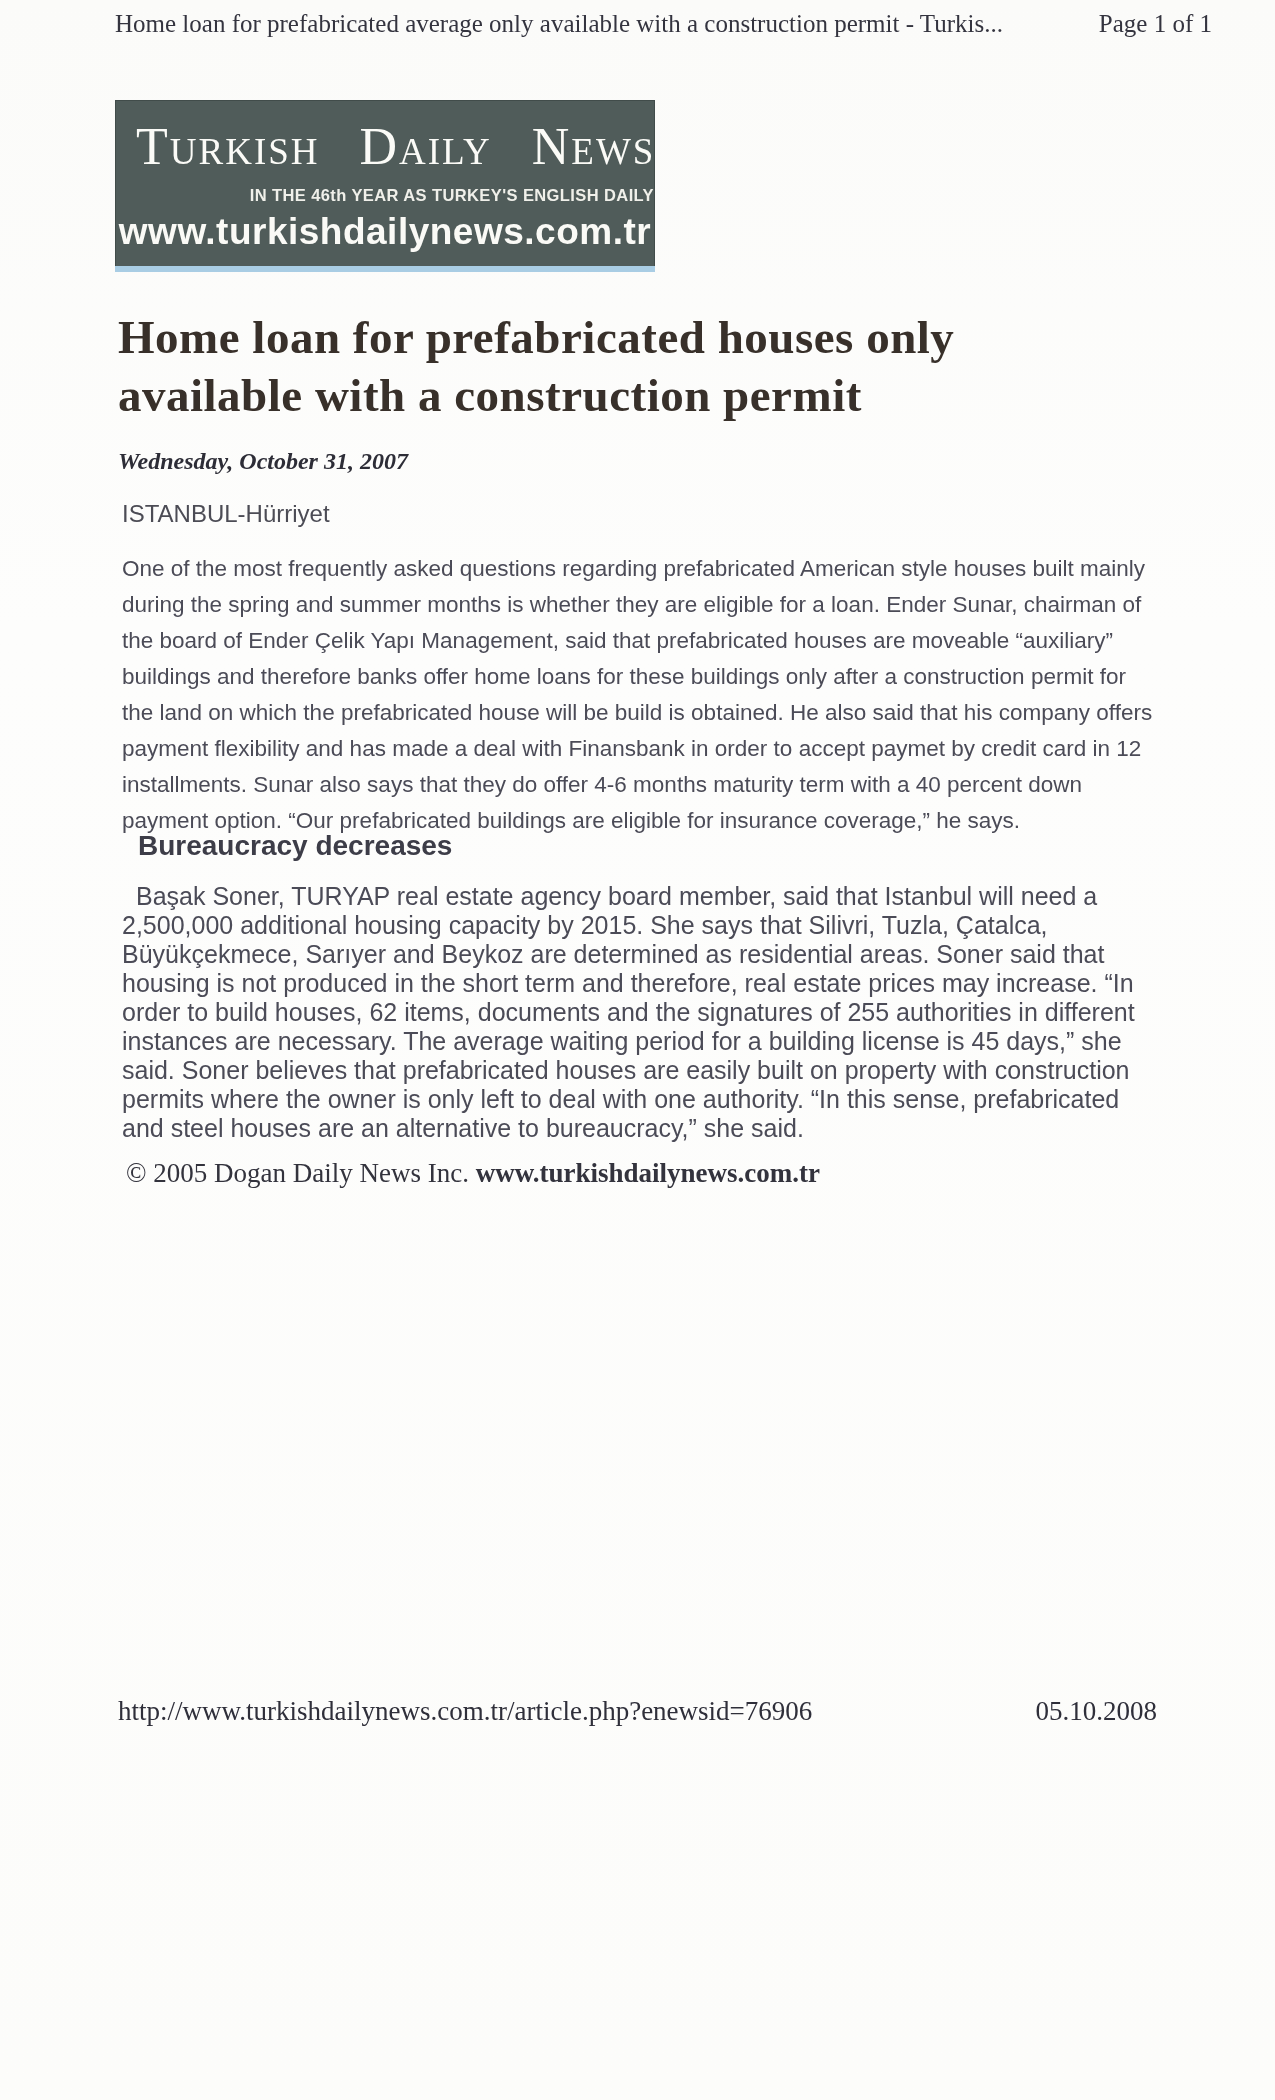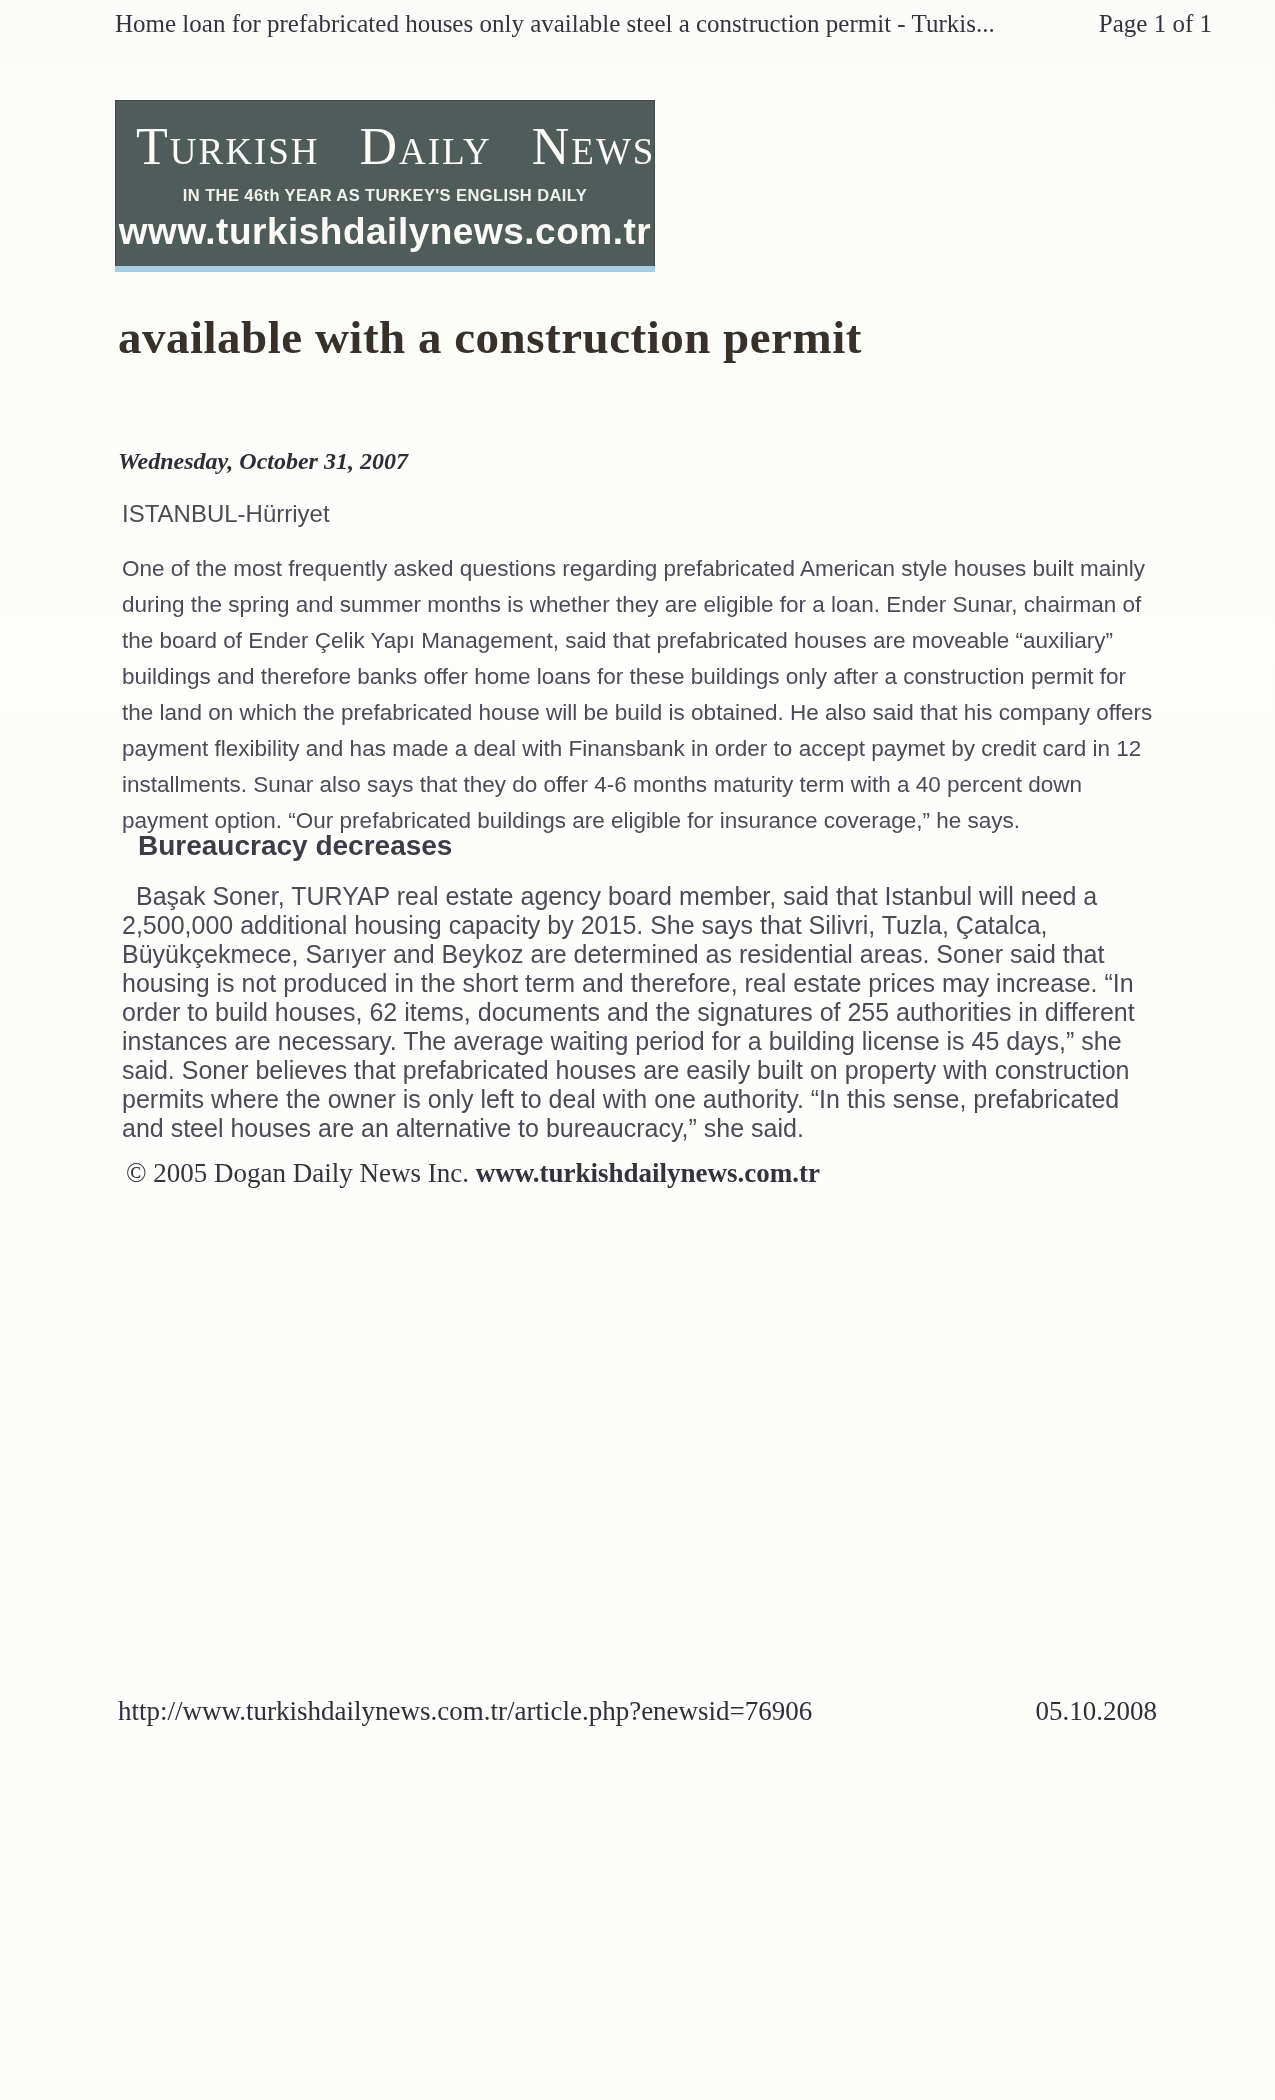--- a/index.html
+++ b/index.html
@@ -53,20 +53,21 @@
     margin: 0 20px;
   }
   .logo-title .word::first-letter { font-size: 52px; }
   .logo-tagline {
     margin-top: 10px;
     font-size: 16.5px;
     font-weight: bold;
     letter-spacing: 0.4px;
     color: #f0f0ea;
     white-space: nowrap;
+    text-align: right;
   }
   .logo-url {
     margin-top: 6px;
     font-size: 37px;
     font-weight: bold;
     letter-spacing: 0.5px;
     color: #fafaf6;
     white-space: nowrap;
   }
   .logo-strip {
@@ -149,34 +150,35 @@
     color: #2f2f3a;
     white-space: nowrap;
   }
 </style>
 </head>
 <body>
 
 <div class="page">
 
   <div class="print-header">
-    <span class="doc-title">Home loan for prefabricated houses only available steel a construction permit - Turkis...</span>
+    <span class="doc-title">Home loan for prefabricated average only available with a construction permit - Turkis...</span>
     <span class="pageno">Page 1 of 1</span>
   </div>
 
   <div class="logo-box">
     <div class="logo-title">
       <span class="word">Turkish</span><span class="word">Daily</span><span class="word">News</span>
     </div>
     <div class="logo-tagline">IN THE 46th YEAR AS TURKEY'S ENGLISH DAILY</div>
     <div class="logo-url">www.turkishdailynews.com.tr</div>
     <div class="logo-strip"></div>
   </div>
 
   <div class="article-title">
+    <div>Home loan for prefabricated houses only</div>
     <div>available with a construction permit</div>
   </div>
 
   <div class="article-date">Wednesday, October 31, 2007</div>
 
   <div class="article-byline">ISTANBUL-Hürriyet</div>
 
   <div class="article-p1">One of the most frequently asked questions regarding prefabricated American style houses built mainly during the spring and summer months is whether they are eligible for a loan. Ender Sunar, chairman of the board of Ender Çelik Yapı Management, said that prefabricated houses are moveable “auxiliary” buildings and therefore banks offer home loans for these buildings only after a construction permit for the land on which the prefabricated house will be build is obtained. He also said that his company offers payment flexibility and has made a deal with Finansbank in order to accept paymet by credit card in 12 installments. Sunar also says that they do offer 4-6 months maturity term with a 40 percent down payment option. “Our prefabricated buildings are eligible for insurance coverage,” he says.</div>
 
   <div class="section-heading">Bureaucracy decreases</div>

